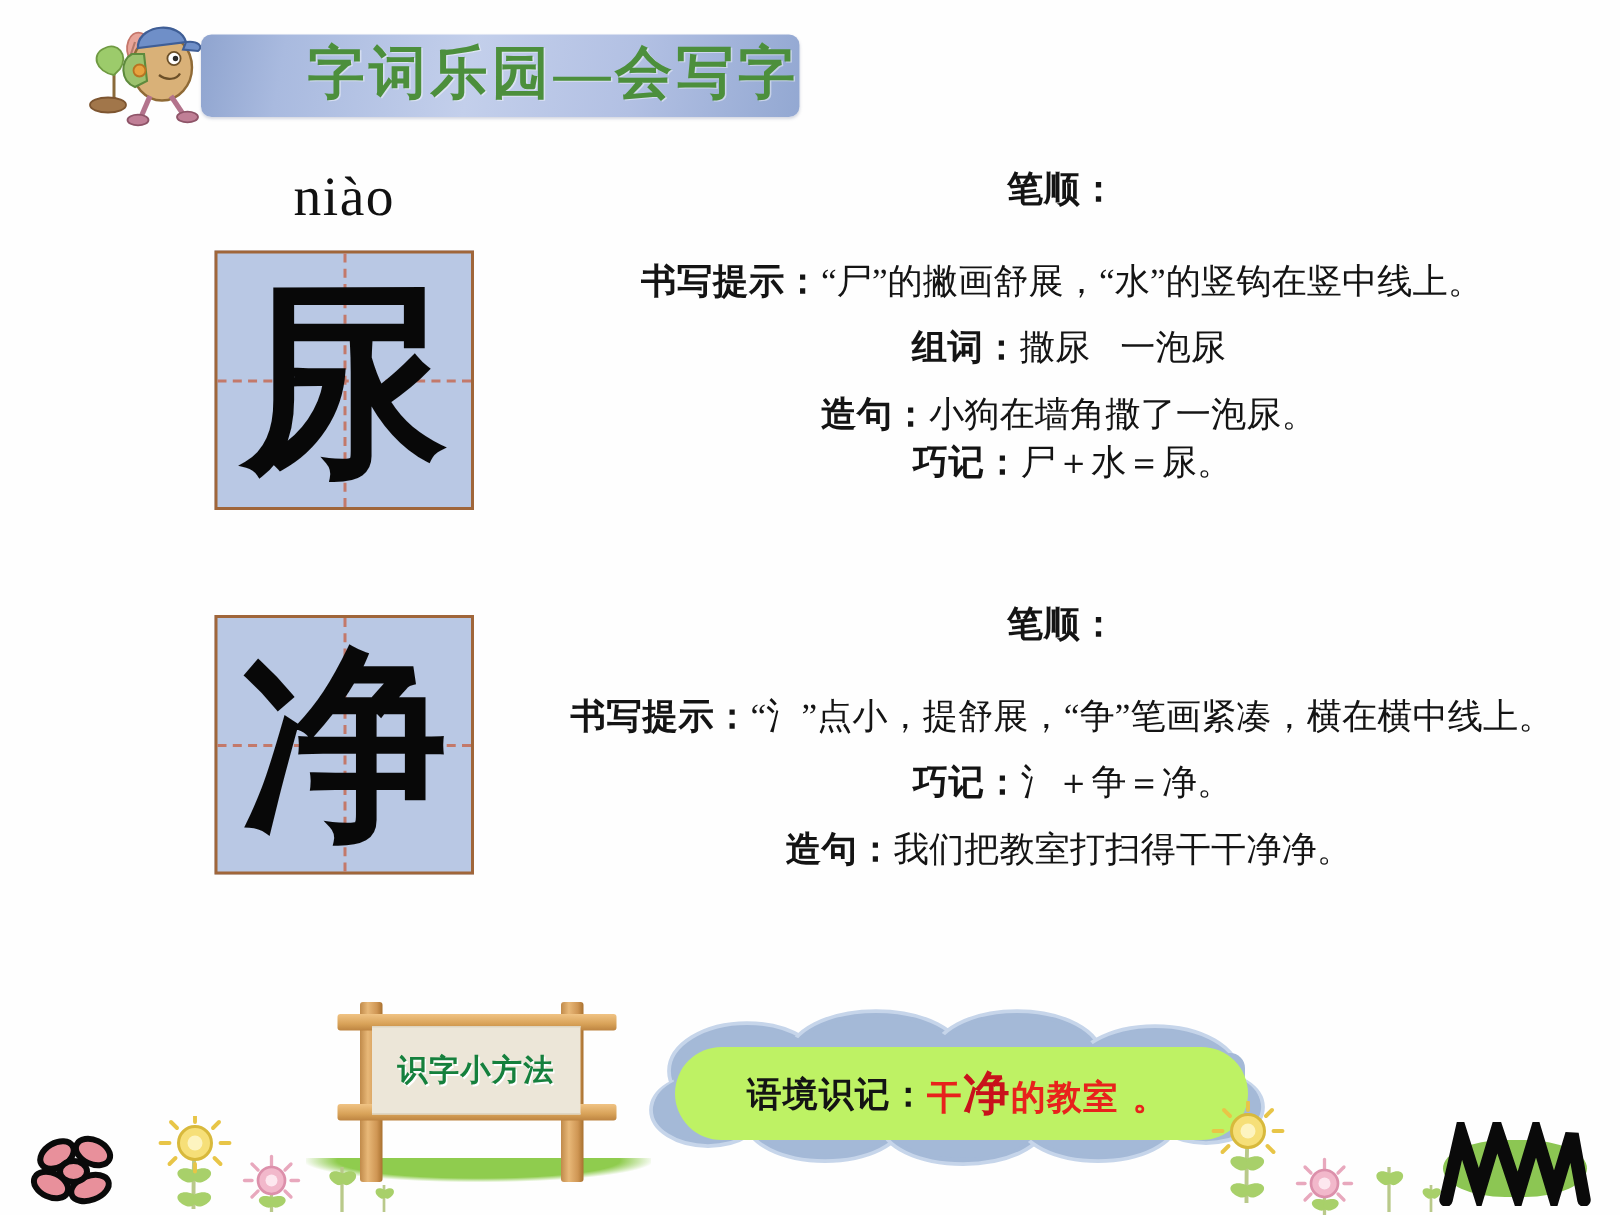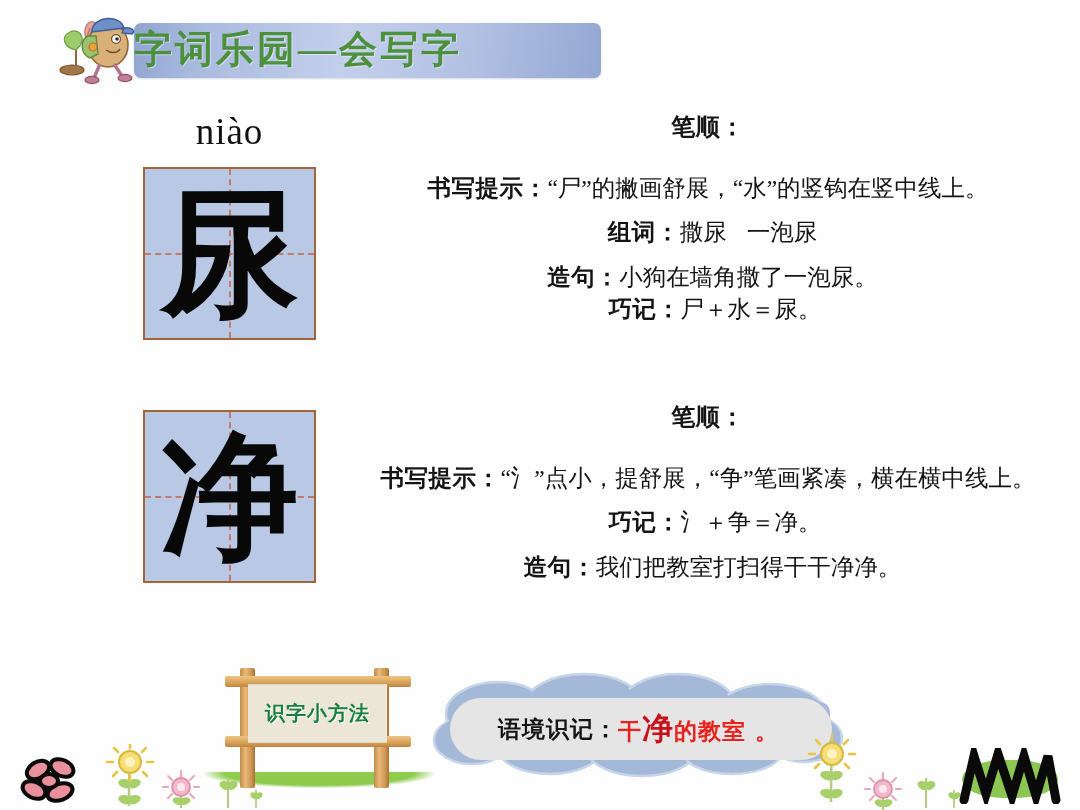--- a/index.html
+++ b/index.html
@@ -17,25 +17,25 @@
 
   
   #header{
     position:absolute; left:0; top:0; width:1080px; height:90px;
   }
   #mascot{
     position:absolute; left:46px; top:6px; width:100px; height:82px;
   }
   #title-banner{
     position:absolute; left:134px; top:23px;
-    width:467px; height:55px;
+    width:399px; height:55px;
     border-radius:7px;
     background:linear-gradient(100deg,#8fa4cf 0%,#a9badf 14%,#c3cfeb 45%,#b2c0e3 72%,#93a8d2 100%);
     box-shadow:0 1px 2px rgba(120,130,160,.30);
-    display:flex; align-items:center; justify-content:flex-start;
+    display:flex; align-items:center; justify-content:flex-end;padding-left:28px;
   }
   #title-text{
     font-family:"Liberation Serif","DejaVu Serif",serif;
     font-size:38px; line-height:1;
     color:#4c8f3c;
     font-weight:700;
     letter-spacing:3px;
     text-shadow:1px 1px 0 rgba(255,255,255,.45);
     padding-bottom:3px;
   }
@@ -132,21 +132,21 @@
   }
   #sign .grass{
     position:absolute; left:-18px; top:104px; width:230px; height:16px;
     background:radial-gradient(ellipse at 50% 10%,#8fcc4e 0%,#8fcc4e 58%,rgba(143,204,78,0) 72%);
   }
 
   
   #cloud{ position:absolute; left:432px; top:672px; width:418px; height:112px; }
   #cloud-body{
     position:absolute; left:18px; top:26px; width:382px; height:62px;
-    background:#e5e5e5; border-radius:34px;
+    background:#bef264; border-radius:34px;
     display:flex; align-items:center;
   }
   #cloud-label{
     font-family:"DejaVu Sans","Liberation Sans",sans-serif;
     font-size:23px; font-weight:700; color:#141414;
     margin-left:48px; letter-spacing:1px;
     position:relative; z-index:3;
   }
   #cloud-phrase{
     font-family:"DejaVu Sans","Liberation Sans",sans-serif;

